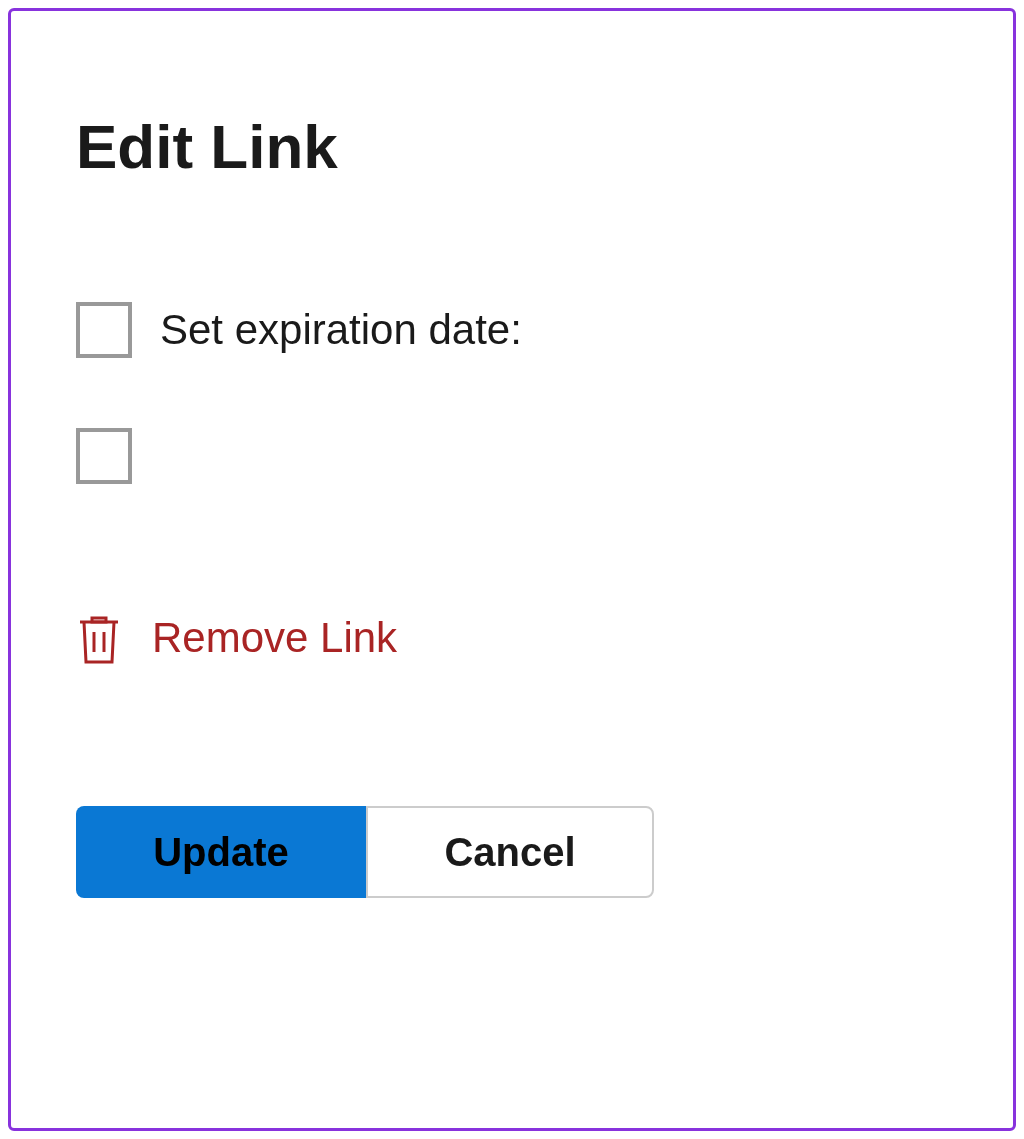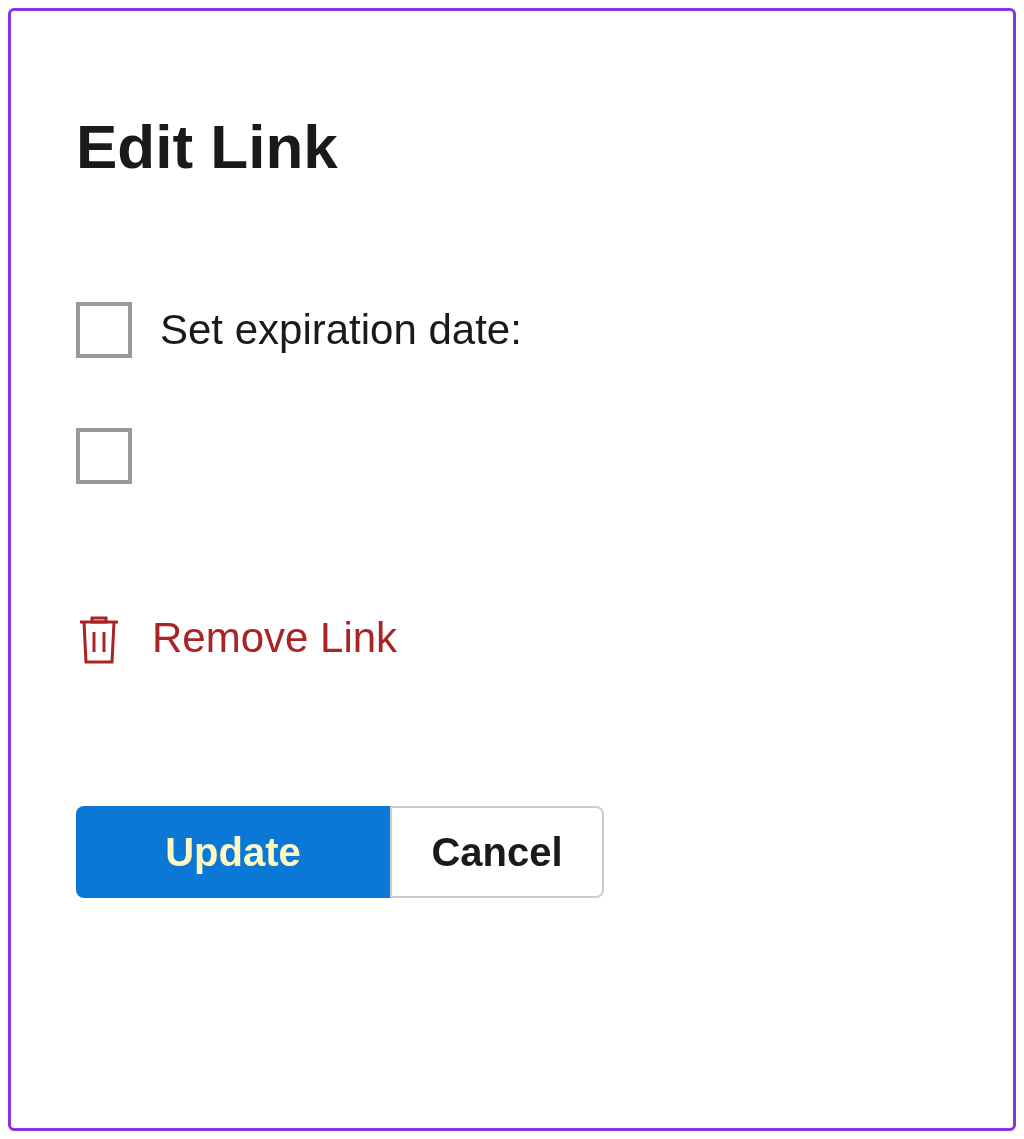--- a/index.html
+++ b/index.html
@@ -72,29 +72,29 @@
       height: 92px;
       font-size: 40px;
       font-weight: 600;
       border-radius: 8px;
       cursor: pointer;
       display: flex;
       align-items: center;
       justify-content: center;
     }
     .btn-primary {
-      width: 314px;
+      width: 290px;
       background: #0a78d4;
-      color: #fef9c3;
+      color: #000000;
       border: none;
       border-top-right-radius: 0;
       border-bottom-right-radius: 0;
     }
     .btn-secondary {
-      width: 214px;
+      width: 288px;
       background: #ffffff;
       color: #1a1a1a;
       border: 2px solid #cccccc;
       border-top-left-radius: 0;
       border-bottom-left-radius: 0;
     }
   </style>
 </head>
 <body>
 

